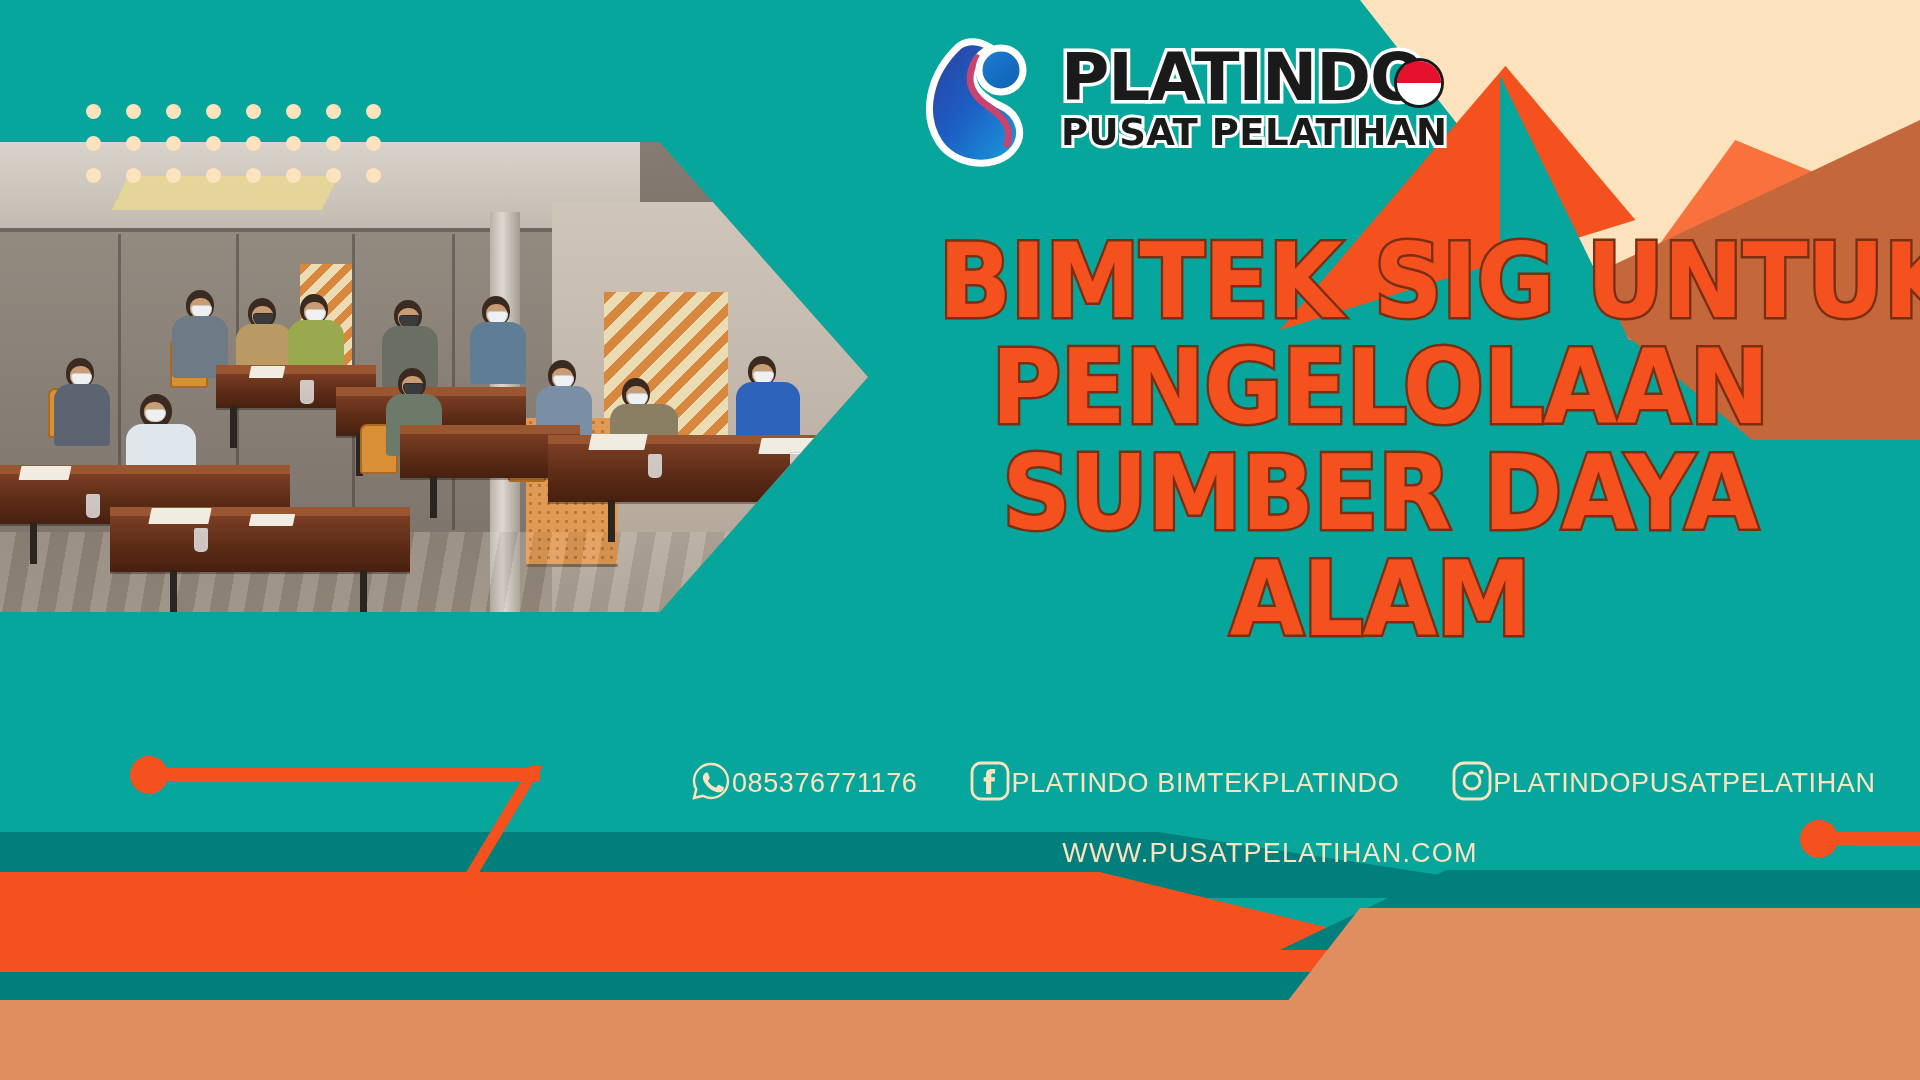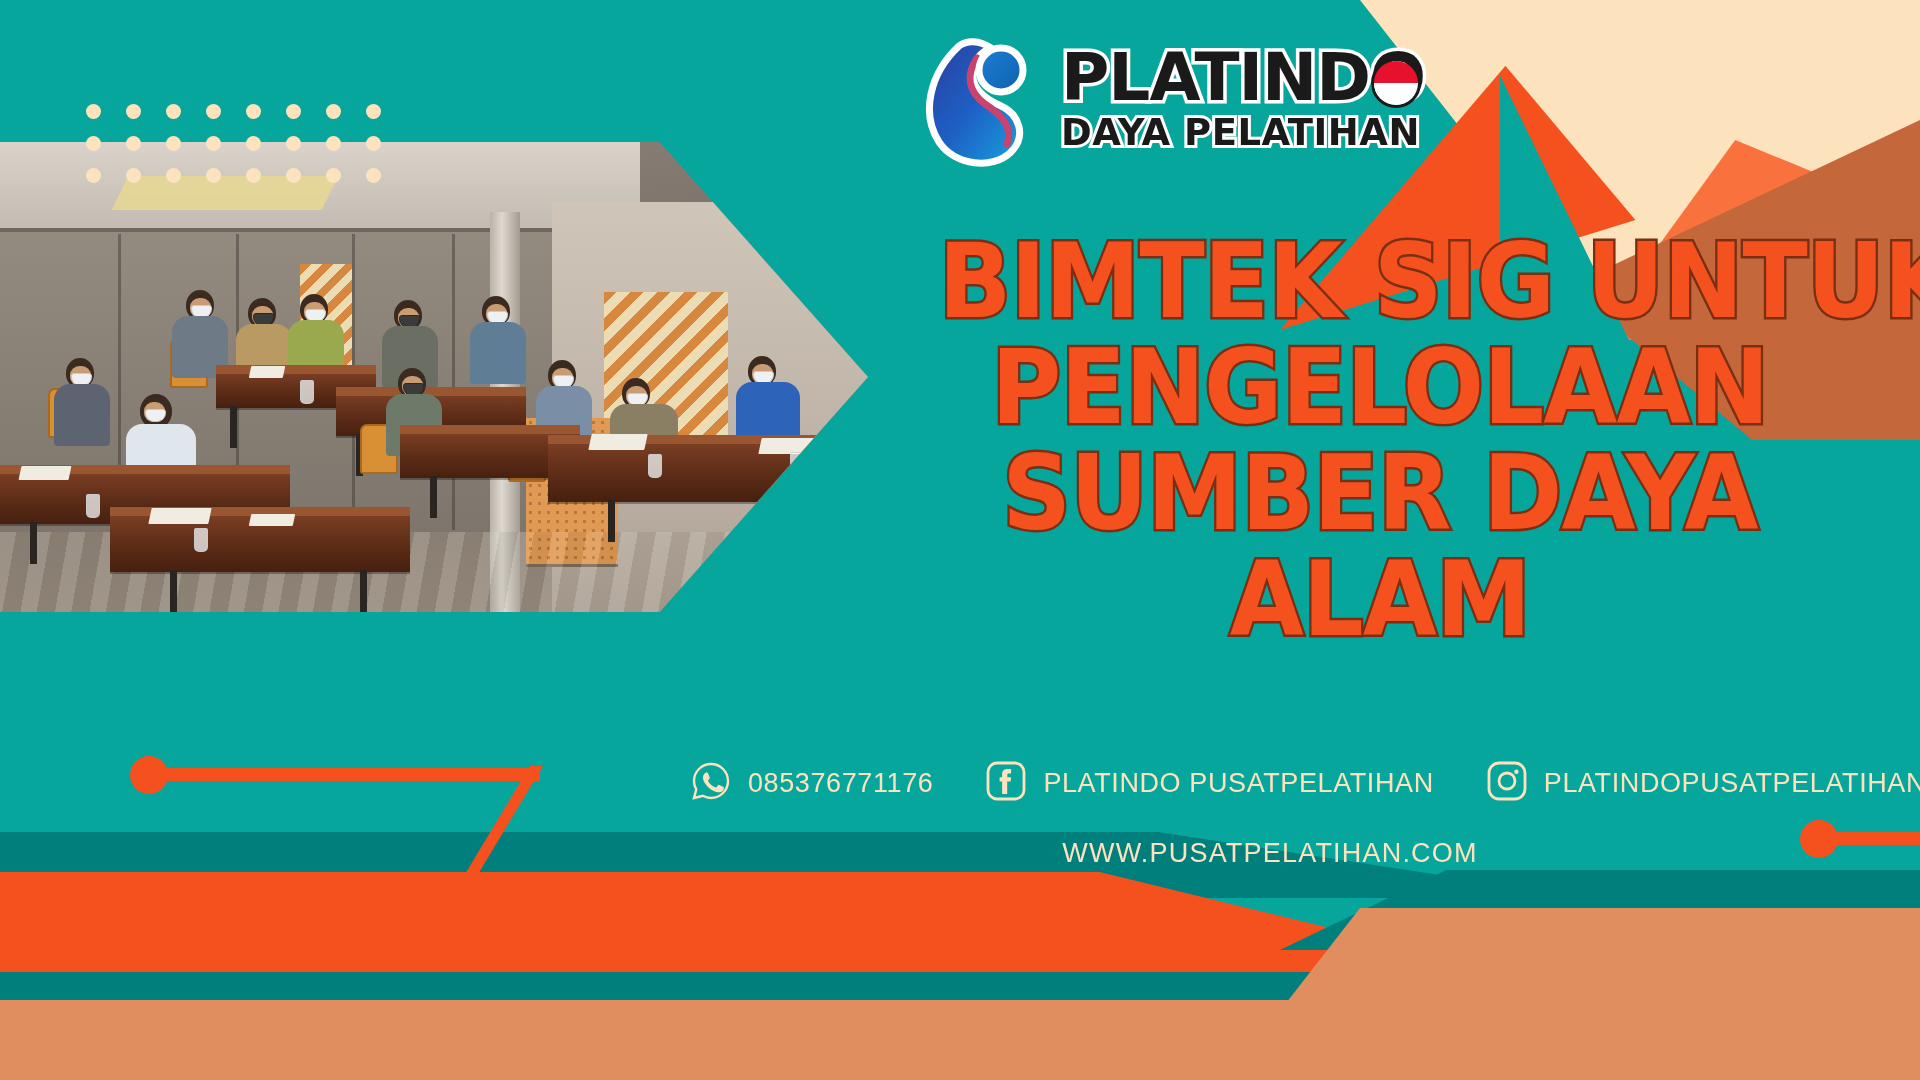--- a/index.html
+++ b/index.html
@@ -297,21 +297,20 @@
     left: 690px; top: 760px;
     width: 1160px;
     z-index: 20;
     display: flex;
     align-items: center;
     gap: 52px;
   }
   .contact-item {
     display: flex;
     align-items: center;
-    gap: 16px;
   }
   .contact-label {
     color: #FCE3BE;
     font-size: 27px;
     letter-spacing: .6px;
     font-family: "Liberation Sans", sans-serif;
     white-space: nowrap;
   }
   .website {
     position: absolute;
@@ -589,21 +588,21 @@
         <path d="M62 28 C50 46 54 62 70 74 C88 86 98 98 92 114" fill="none" stroke="#c8446e" stroke-width="7" stroke-linecap="round"></path>
         <circle cx="86" cy="40" r="22" fill="url(#gball)" stroke="#ffffff" stroke-width="7"></circle>
       </svg>
     </div>
     <div class="logo-text">
       <div class="logo-word">PLATINDO</div>
       <div class="flag-o">
         <div class="flag-top"></div>
         <div class="flag-bot"></div>
       </div>
-      <div class="logo-sub">DAYA PELATIHAN</div>
+      <div class="logo-sub">PUSAT PELATIHAN</div>
     </div>
   </div>
 
   <div class="headline">
     <div class="hl-line">BIMTEK SIG UNTUK</div>
     <div class="hl-line">PENGELOLAAN</div>
     <div class="hl-line">SUMBER DAYA</div>
     <div class="hl-line">ALAM</div>
   </div>
 
@@ -636,21 +635,21 @@
       <span class="contact-label">085376771176</span>
     </div>
 
     <div class="contact-item">
       <span>
         <svg width="42" height="42" viewBox="0 0 42 42">
           <rect x="3" y="3" width="36" height="36" rx="9" fill="none" stroke="#FCE3BE" stroke-width="2.8"></rect>
           <path d="M25.6 21.6 h-3.4 V34 h-5.1 V21.6 h-2.5 v-4.4 h2.5 v-2.6 c0-3.5 1.5-5.6 5.6-5.6 h3.4 v4.4 h-2.1 c-1.6 0-1.7 0.6-1.7 1.7 v2.1 h3.8 Z" fill="#FCE3BE"></path>
         </svg>
       </span>
-      <span class="contact-label">PLATINDO PUSATPELATIHAN</span>
+      <span class="contact-label">PLATINDO BIMTEKPLATINDO</span>
     </div>
 
     <div class="contact-item">
       <span>
         <svg width="42" height="42" viewBox="0 0 42 42">
           <rect x="3" y="3" width="36" height="36" rx="10" fill="none" stroke="#FCE3BE" stroke-width="2.8"></rect>
           <circle cx="21" cy="21" r="8" fill="none" stroke="#FCE3BE" stroke-width="2.8"></circle>
           <circle cx="30.4" cy="11.8" r="2.2" fill="#FCE3BE"></circle>
         </svg>
       </span>

